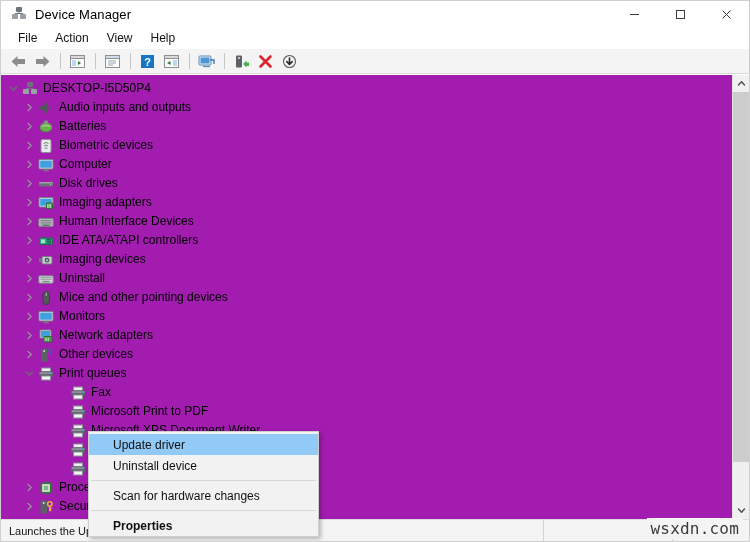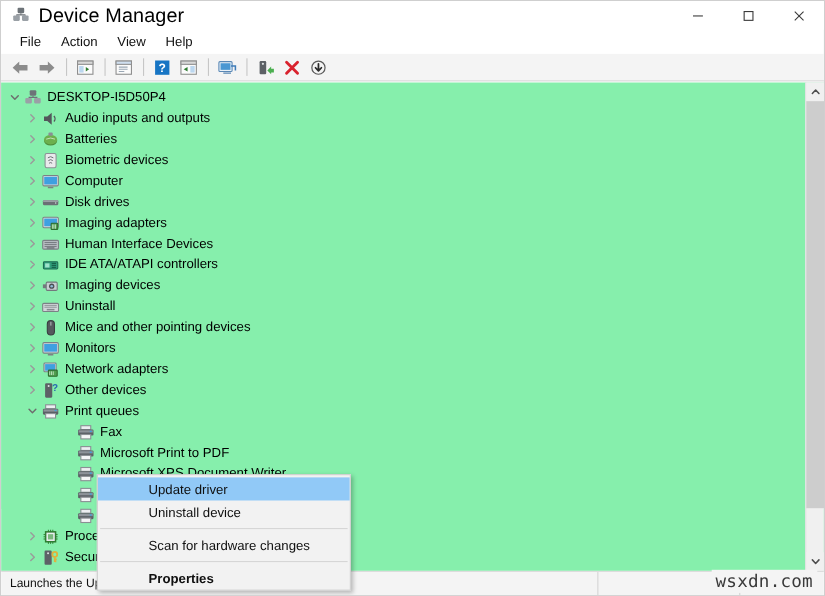--- a/index.html
+++ b/index.html
@@ -25,21 +25,21 @@
     width: 748px; height: 26px;
     background: #ffffff;
     display: flex; align-items: center;
   }
   .title-icon {
     width: 16px; height: 16px;
     margin-left: 10px; margin-right: 8px;
     position: relative; flex: none;
   }
   .title-text {
-    font-size: 18px; color: #000000;
+    font-size: 13px; color: #000000;
     white-space: nowrap; letter-spacing: .1px;
   }
   .win-buttons {
     position: absolute; right: 0; top: 0;
     height: 26px; display: flex;
   }
   .win-btn {
     width: 46px; height: 26px;
     display: flex; align-items: center; justify-content: center;
     color: #4a4a4a;
@@ -76,21 +76,21 @@
   .tb-sep {
     width: 1px; height: 16px;
     background: #c6c6c6;
     margin: 0 5px; flex: none;
   }
 
   
   .content {
     position: absolute; left: 0; top: 74px;
     width: 748px; height: 444px;
-    background: #86efac;
+    background: #a21caf;
     overflow: hidden;
   }
   .tree {
     position: absolute; left: 0; top: 4px;
     width: 720px;
   }
   .row {
     height: 19px;
     display: flex; align-items: center;
     white-space: nowrap;
@@ -172,21 +172,21 @@
     border: 1px solid #cfcfcf;
     box-shadow: 2px 2px 4px rgba(0,0,0,0.26);
     z-index: 50;
     padding-top: 2px;
     overflow: hidden;
   }
   .ctx-item {
     height: 21px;
     display: flex; align-items: center;
     font-size: 12px; color: #101010;
-    padding-left: 46px;
+    padding-left: 24px;
     white-space: nowrap;
   }
   .ctx-item.hl {
     background: #91c9f7;
   }
   .ctx-item.bold { font-weight: bold; }
   .ctx-sep {
     height: 1px; background: #d6d6d6;
     margin: 4px 2px 4px 2px;
   }

